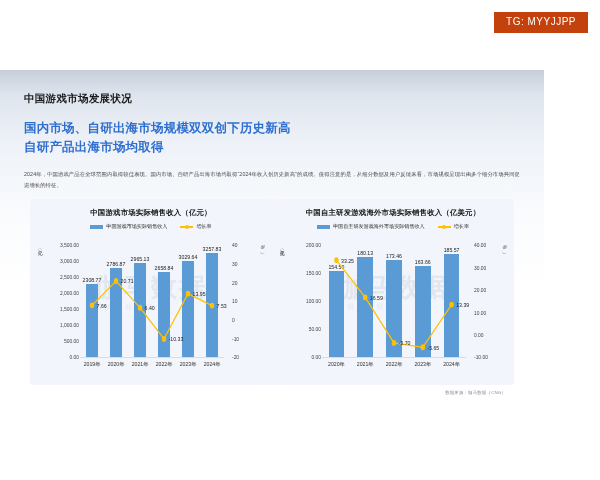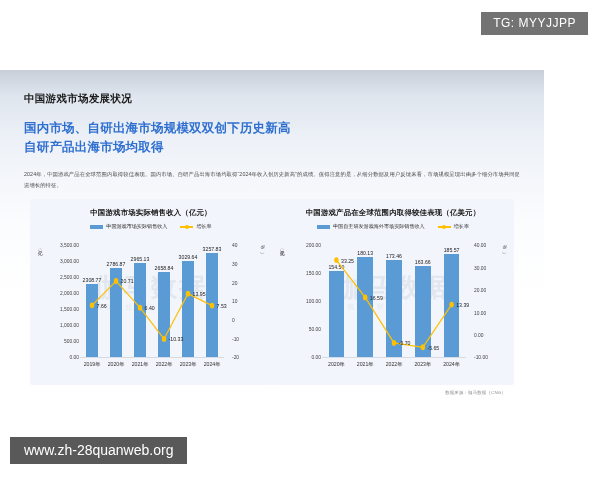--- a/index.html
+++ b/index.html
@@ -8,22 +8,22 @@
     background:#ffffff;
     font-family:"Liberation Sans","DejaVu Sans",sans-serif;
     overflow:hidden;
     position:relative;
   }
   .page{position:relative;width:600px;height:480px;background:#fff;}
 
   
   .tg-tag{
     position:absolute;top:12px;right:12px;
-    background:#737373;color:#fff;
-    font-size:12px;letter-spacing:.5px;
+    background:#c2410c;color:#fff;
+    font-size:10px;letter-spacing:.5px;
     padding:5px 12px 6px 12px;
     line-height:1;
     margin-left:8px;
   }
 
   
   .article{
     position:absolute;left:0;top:70px;width:544px;height:365px;
     background:linear-gradient(180deg,#c9cfd8 0%,#dfe5ee 7%,#eef2f8 20%,#fbfcfe 42%,#ffffff 62%,#ffffff 100%);
   }
@@ -270,21 +270,21 @@
           </div>
         </div>
 
         <div class="chart-card">
           <div class="wm">
             <div>
               <div class="wm-text">伽马数据</div>
               <div class="wm-sub">游戏产业研究</div>
             </div>
           </div>
-          <div class="chart-title">中国游戏产品在全球范围内取得较佳表现（亿美元）</div>
+          <div class="chart-title">中国自主研发游戏海外市场实际销售收入（亿美元）</div>
           <div class="legend">
             <div class="legend-item">
               <span class="sw-bar"></span>
               <span>中国自主研发游戏海外市场实际销售收入</span>
             </div>
             <div class="legend-item">
               <span class="sw-line"></span>
               <span>增长率</span>
             </div>
           </div>
@@ -355,14 +355,13 @@
               </div>
           </div>
         </div>
 
       </div>
 
       <div class="source">数据来源：伽马数据（CNG）</div>
     </div>
   </div>
 
-  <div class="url-bar">www.zh-28quanweb.org</div>
 </div>
 
 </body></html>

